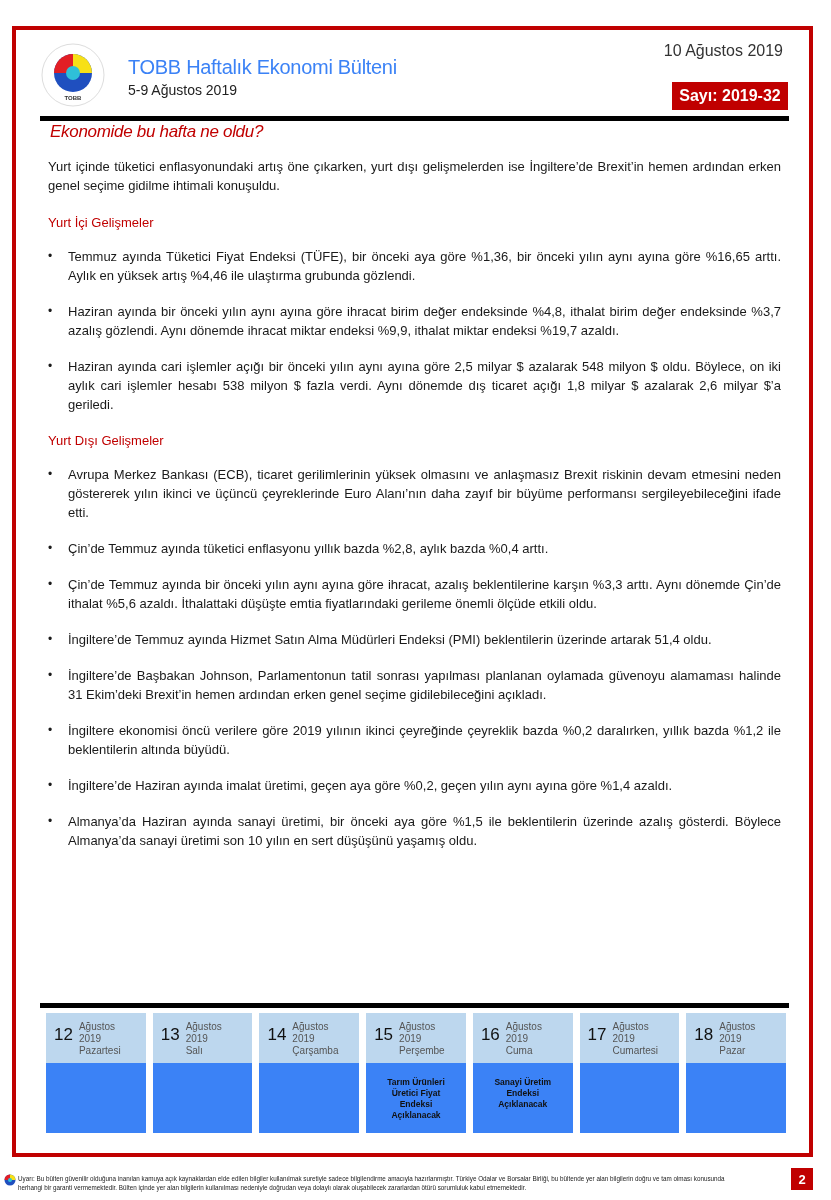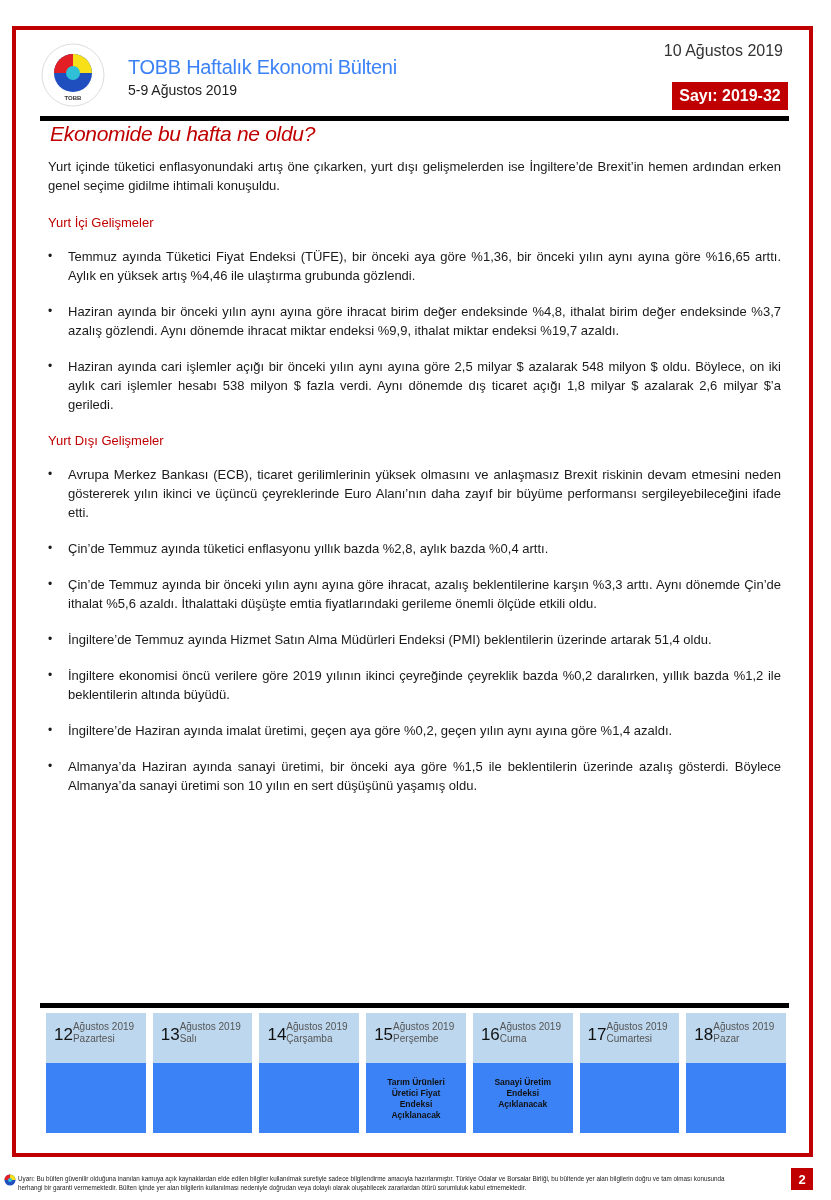--- a/index.html
+++ b/index.html
@@ -28,21 +28,21 @@
   .issue {
     position: absolute; left: 672px; top: 82px; width: 116px; height: 28px;
     background: #c00000; color: #fff; font-size: 16px; font-weight: bold;
     display: flex; align-items: center; justify-content: center;
   }
   .rule-top {
     position: absolute; left: 40px; top: 116px; width: 749px; height: 5px; background: #000;
   }
   .headline {
     position: absolute; left: 50px; top: 122px;
-    font-size: 21px; font-style: italic; color: #c00000; letter-spacing: -0.3px;
+    font-size: 17px; font-style: italic; color: #c00000; letter-spacing: -0.3px;
   }
   .content {
     position: absolute; left: 48px; top: 157px; width: 733px;
     font-size: 13px; line-height: 19px; color: #1a1a1a;
   }
   .content p { text-align: justify; }
   .section-title { color: #c00000; margin-top: 18px; margin-bottom: 15px; font-size: 13px; }
   ul.bullets { list-style: none; }
   ul.bullets li { position: relative; padding-left: 20px; text-align: justify; margin-bottom: 17px; }
   ul.bullets li::before {
@@ -52,21 +52,21 @@
   .rule-bottom {
     position: absolute; left: 40px; top: 1003px; width: 749px; height: 5px; background: #000;
   }
   .calendar {
     position: absolute; left: 46px; top: 1013px; width: 740px; height: 120px;
     display: flex; gap: 7px;
   }
   .day { flex: 1; display: flex; flex-direction: column; }
   .day-head {
     height: 50px; background: #bdd7ee; display: flex; align-items: flex-start;
-    padding: 8px 6px 0 8px; 
+    padding: 8px 6px 0 8px; gap: 6px;
   }
   .day-num { font-size: 17px; color: #111; line-height: 20px; margin-top: 4px; }
   .day-meta { font-size: 10px; color: #555; line-height: 12px; }
   .day-body {
     flex: 1; background: #3b82f6; display: flex; align-items: flex-start; justify-content: center;
     padding-top: 14px; text-align: center;
   }
   .day-event { font-size: 8.5px; font-weight: bold; color: #111; line-height: 11px; width: 70px; }
 
   .footer-logo { position: absolute; left: 4px; top: 1174px; width: 12px; height: 12px; }
@@ -111,20 +111,21 @@
     <li>Haziran ayında bir önceki yılın aynı ayına göre ihracat birim değer endeksinde %4,8, ithalat birim değer endeksinde %3,7 azalış gözlendi. Aynı dönemde ihracat miktar endeksi %9,9, ithalat miktar endeksi %19,7 azaldı.</li>
     <li>Haziran ayında cari işlemler açığı bir önceki yılın aynı ayına göre 2,5 milyar $ azalarak 548 milyon $ oldu. Böylece, on iki aylık cari işlemler hesabı 538 milyon $ fazla verdi. Aynı dönemde dış ticaret açığı 1,8 milyar $ azalarak 2,6 milyar $’a geriledi.</li>
   </ul>
 
   <div class="section-title" style="margin-top:2px;">Yurt Dışı Gelişmeler</div>
   <ul class="bullets">
     <li>Avrupa Merkez Bankası (ECB), ticaret gerilimlerinin yüksek olmasını ve anlaşmasız Brexit riskinin devam etmesini neden göstererek yılın ikinci ve üçüncü çeyreklerinde Euro Alanı’nın daha zayıf bir büyüme performansı sergileyebileceğini ifade etti.</li>
     <li>Çin’de Temmuz ayında tüketici enflasyonu yıllık bazda %2,8, aylık bazda %0,4 arttı.</li>
     <li>Çin’de Temmuz ayında bir önceki yılın aynı ayına göre ihracat, azalış beklentilerine karşın %3,3 arttı. Aynı dönemde Çin’de ithalat %5,6 azaldı. İthalattaki düşüşte emtia fiyatlarındaki gerileme önemli ölçüde etkili oldu.</li>
     <li>İngiltere’de Temmuz ayında Hizmet Satın Alma Müdürleri Endeksi (PMI) beklentilerin üzerinde artarak 51,4 oldu.</li>
+    <li>İngiltere’de Başbakan Johnson, Parlamentonun tatil sonrası yapılması planlanan oylamada güvenoyu alamaması halinde 31 Ekim’deki Brexit’in hemen ardından erken genel seçime gidilebileceğini açıkladı.</li>
     <li>İngiltere ekonomisi öncü verilere göre 2019 yılının ikinci çeyreğinde çeyreklik bazda %0,2 daralırken, yıllık bazda %1,2 ile beklentilerin altında büyüdü.</li>
     <li>İngiltere’de Haziran ayında imalat üretimi, geçen aya göre %0,2, geçen yılın aynı ayına göre %1,4 azaldı.</li>
     <li>Almanya’da Haziran ayında sanayi üretimi, bir önceki aya göre %1,5 ile beklentilerin üzerinde azalış gösterdi. Böylece Almanya’da sanayi üretimi son 10 yılın en sert düşüşünü yaşamış oldu.</li>
   </ul>
 </div>
 
 <div class="rule-bottom"></div>
 
 <div class="calendar">
   <div class="day">

